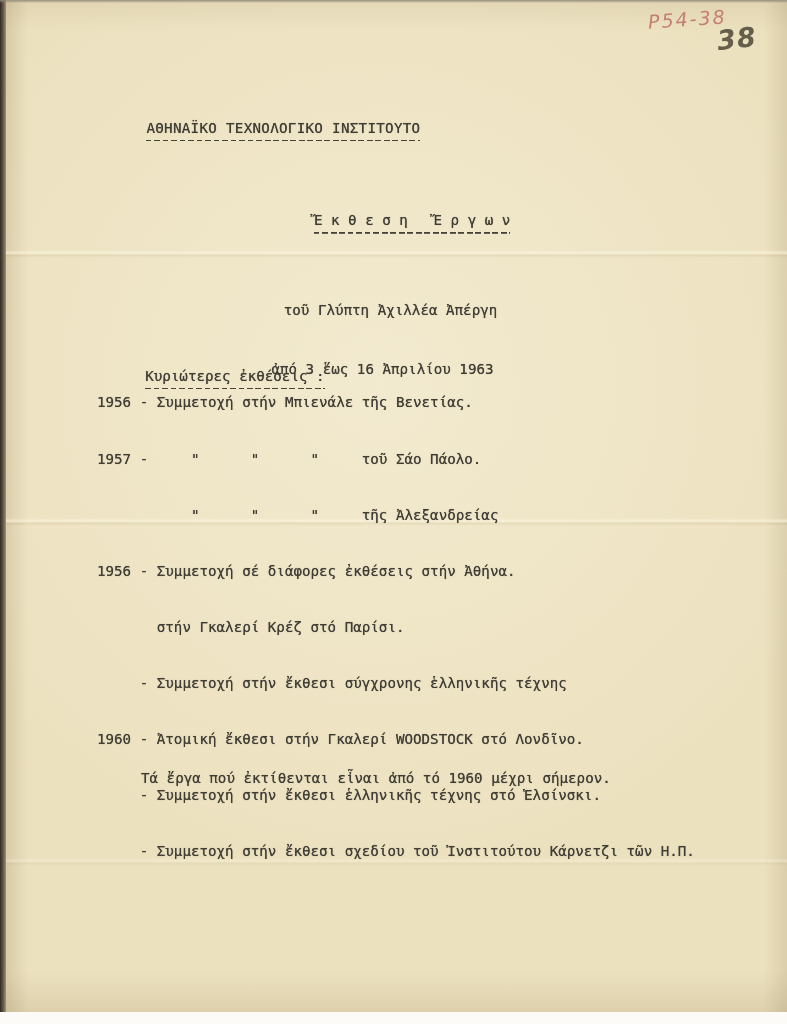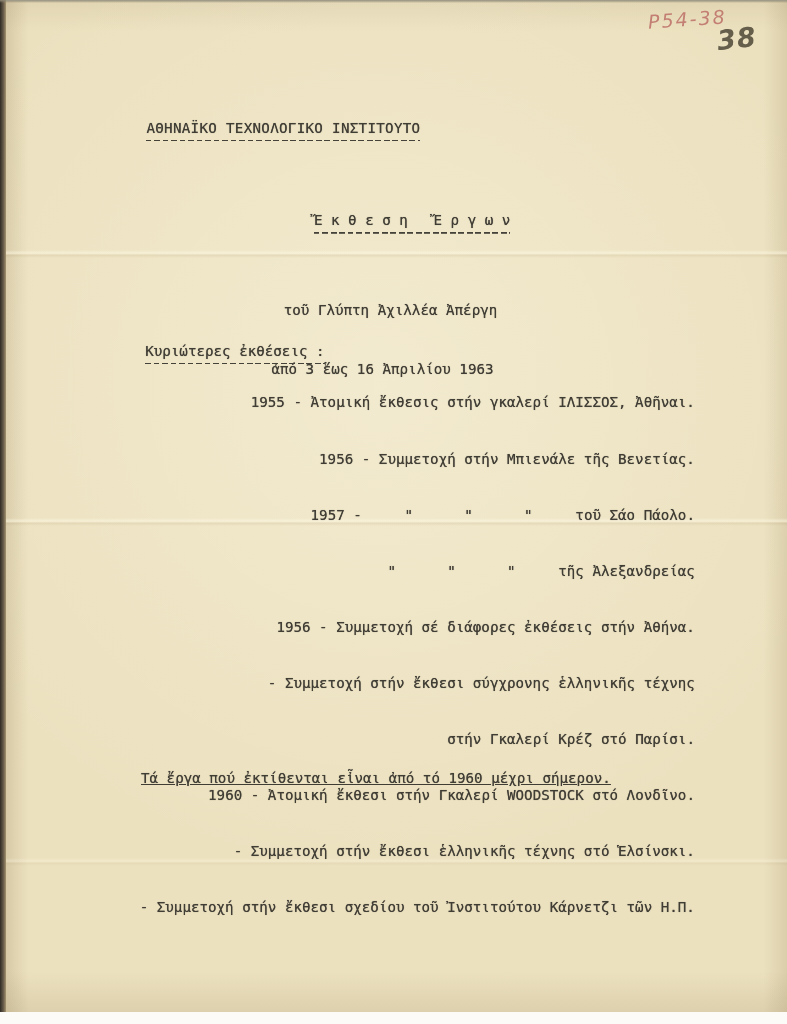--- a/index.html
+++ b/index.html
@@ -42,39 +42,38 @@
   .crease.c2{top:517px;}
   .crease.c3{top:857px;opacity:.6;}
 
   .typed{
     position:absolute;
     color:#403d35;
     font-size:14.2px;
     line-height:18.7px;
     white-space:pre;
     text-shadow:0 0 0.7px rgba(64,61,53,0.85);
-    text-align:right;
   }
   .dashline{
     display:inline-block;
     padding-bottom:4px;
     background-image:repeating-linear-gradient(90deg,#45423a 0px,#45423a 5.5px,rgba(0,0,0,0) 5.5px,rgba(0,0,0,0) 8.5px);
     background-size:100% 1.8px;
     background-repeat:no-repeat;
     background-position:0 100%;
   }
   .org{top:100px;left:111px;letter-spacing:0.3px;}
   .title-block{top:155px;left:0;width:787px;text-align:center;}
   .title-main{display:inline-block;margin-left:-14px;}
   .title-sub{margin-top:11px;margin-left:-6px;}
   .title-dates{margin-top:3px;margin-left:-22px;}
   .bio{top:255px;left:110px;line-height:21.3px;}
-  .section-heading{top:323px;left:111px;}
+  .section-heading{top:348px;left:111px;}
   .exh-list{top:356px;left:97px;}
-  .footer-note{top:769px;left:141px;text-decoration:underline;}
+  .footer-note{top:769px;left:141px;}
 
   .handwriting{
     position:absolute;
     font-family:"DejaVu Sans", sans-serif;
     font-style:italic;
   }
   .hand-code{
     top:8px;left:648px;
     font-size:19px;
     color:#bd6f68;
@@ -116,27 +115,26 @@
     <div class="title-sub">τοῦ Γλύπτη Ἀχιλλέα Ἀπέργη</div>
     <div class="title-dates">ἀπό 3 ἕως 16 Ἀπριλίου 1963</div>
   </div>
 
 
   <div class="typed section-heading">
     <span class="dashline">Κυριώτερες ἐκθέσεις :</span>
   </div>
 
   <div class="typed exh-list">
-    <div>1955 - Ἀτομική ἔκθεσις στήν γκαλερί ΙΛΙΣΣΟΣ, Ἀθῆναι.</div>
     <div>1956 - Συμμετοχή στήν Μπιενάλε τῆς Βενετίας.</div>
     <div>1957 -     "      "      "     τοῦ Σάο Πάολο.</div>
     <div>           "      "      "     τῆς Ἀλεξανδρείας</div>
     <div>1956 - Συμμετοχή σέ διάφορες ἐκθέσεις στήν Ἀθήνα.</div>
+    <div>       στήν Γκαλερί Κρέζ στό Παρίσι.</div>
     <div>     - Συμμετοχή στήν ἔκθεσι σύγχρονης ἑλληνικῆς τέχνης</div>
-    <div>       στήν Γκαλερί Κρέζ στό Παρίσι.</div>
     <div>1960 - Ἀτομική ἔκθεσι στήν Γκαλερί WOODSTOCK στό Λονδῖνο.</div>
     <div>     - Συμμετοχή στήν ἔκθεσι ἑλληνικῆς τέχνης στό Ἑλσίνσκι.</div>
     <div>     - Συμμετοχή στήν ἔκθεσι σχεδίου τοῦ Ἰνστιτούτου Κάρνετζι τῶν Η.Π.</div>
     
     
     
     
     
     
     

